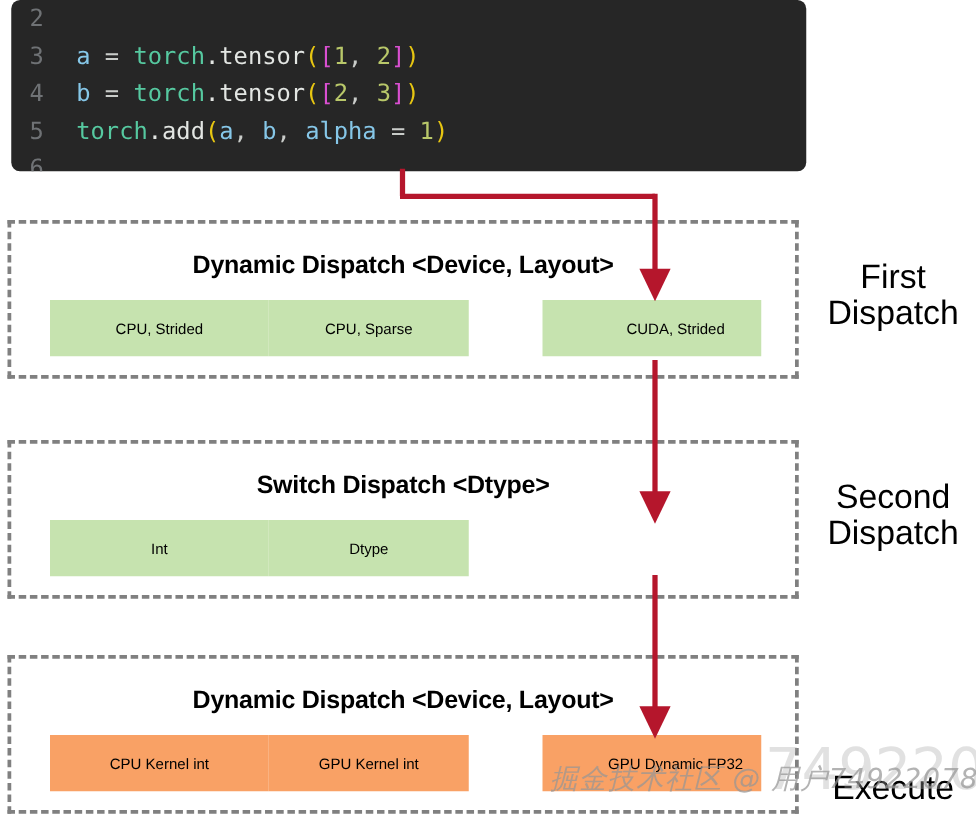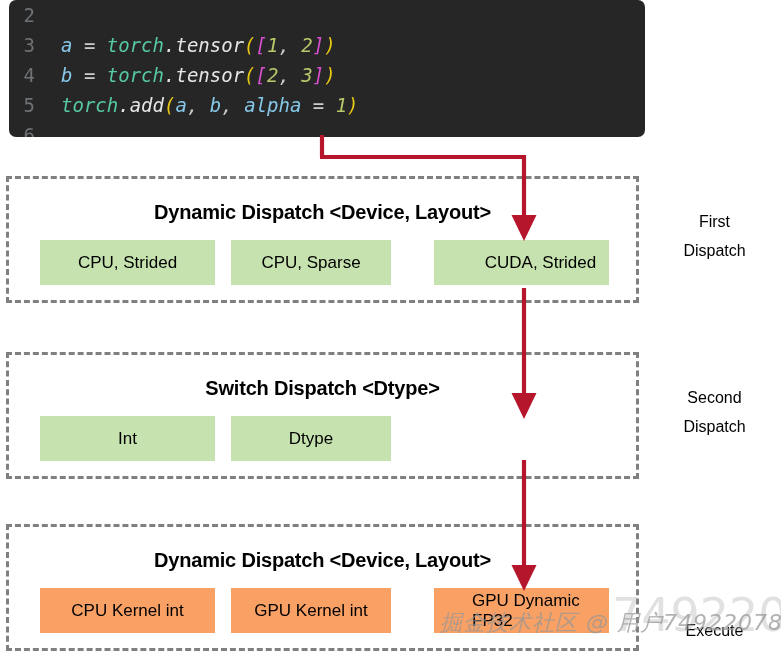--- a/index.html
+++ b/index.html
@@ -14,21 +14,21 @@
     position:absolute;left:9px;top:0px;width:636px;height:137px;
     background:#262626;border-radius:7px;
     font-family:"DejaVu Sans Mono","Liberation Mono",monospace;
     font-size:19px;line-height:30px;
     overflow:hidden;
     box-sizing:border-box;
     padding-top:0px;
   }
   .code-line{display:flex;height:30px;align-items:center;white-space:pre;}
   .ln{width:52px;text-align:right;padding-right:26px;color:#6f7275;box-sizing:border-box;flex:none;}
-  .code-text{white-space:pre;font-style:italic;}
+  .code-text{white-space:pre;}
   .c-var{color:#86c7e8;}
   .c-op{color:#c9ccc9;}
   .c-mod{color:#56c9a0;}
   .c-dot{color:#e3e6e3;}
   .c-fn{color:#e3e6e3;}
   .c-paren{color:#e7c612;}
   .c-brk{color:#d94fd0;}
   .c-num{color:#b9c86a;}
   .c-comma{color:#c9ccc9;}
 
@@ -49,33 +49,33 @@
     letter-spacing:-0.2px;
     color:#000;
   }
 
   .chip-row{
     position:absolute;left:0;right:0;top:61px;height:45px;
   }
   .chip{
     position:absolute;top:0;height:45px;
     display:flex;align-items:center;justify-content:center;
-    font-size:17px;color:#000;
+    font-size:12px;color:#000;
     box-sizing:border-box;
   }
   .chip.green{background:#c6e3af;}
   .chip.orange{background:#f9a165;}
   .chip:nth-child(1){left:31px;width:175px;}
-  .chip:nth-child(2){left:222px;width:160px;}
+  .chip:nth-child(2){left:206px;width:160px;}
   .chip:nth-child(3){left:425px;width:175px;padding-left:38px;}
 
   
   .side-label{
     position:absolute;left:648px;width:133px;
-    text-align:center;font-size:16px;line-height:29px;color:#000;
+    text-align:center;font-size:27px;line-height:29px;color:#000;
   }
   #side-1{top:207px;}
   #side-2{top:383px;}
   #side-3{top:616px;}
 
   
   #arrows{position:absolute;left:0;top:0;width:781px;height:658px;pointer-events:none;}
 
   
   #watermark{

